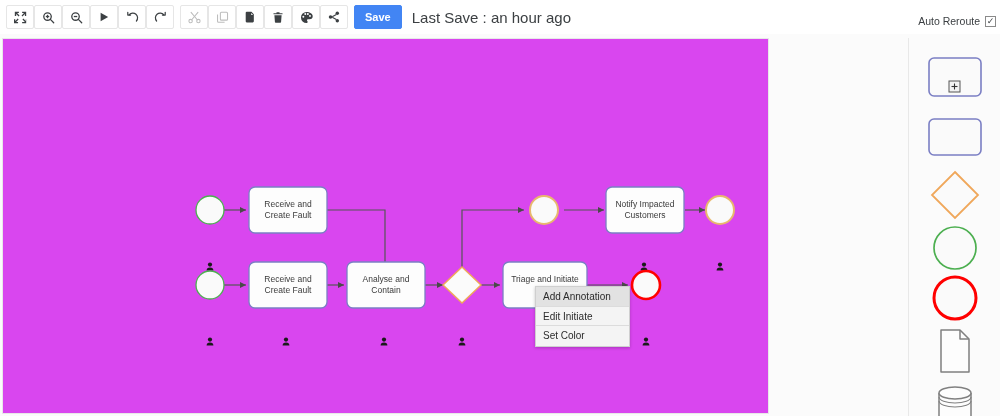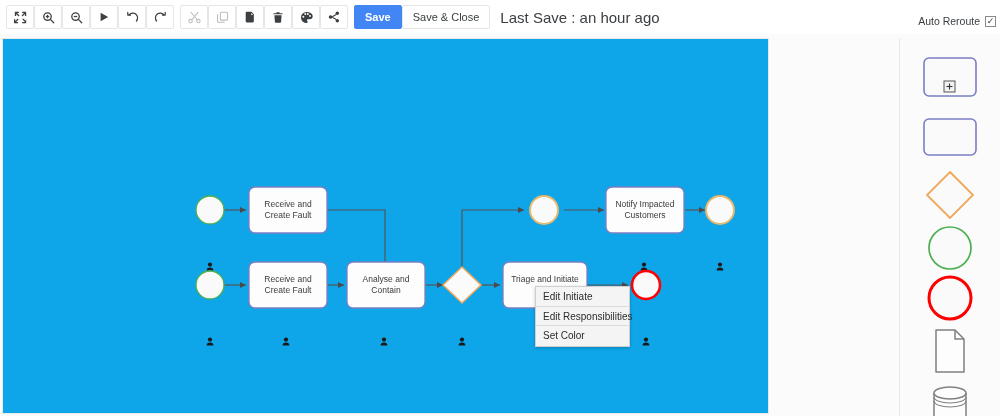--- a/index.html
+++ b/index.html
@@ -37,34 +37,34 @@
     background: #ffffff; border: 1px solid #e6e6e6; border-radius: 2px;
     cursor: pointer; white-space: nowrap;
   }
   .txtbtn.primary { background: #4285f4; border-color: #4285f4; color: #ffffff; font-weight: bold; }
   .lastsave { font-size: 15px; color: #3c4043; margin-left: 10px; white-space: nowrap; }
 
   
   .canvas {
     position: absolute; left: 2px; top: 38px;
     width: 767px; height: 376px;
-    background: #0ea5e9; border: 1px solid #e8e8e8;
+    background: #d946ef; border: 1px solid #e8e8e8;
     overflow: hidden;
   }
   .canvas svg { position: absolute; left: 0; top: 0; }
 
   .nodelabel {
     font-family: "Liberation Sans", sans-serif;
     font-size: 8.5px; fill: #3a3a3a; text-anchor: middle;
   }
 
   
   .palette {
     position: absolute; right: 0; top: 38px;
-    width: 101px; height: 378px;
+    width: 92px; height: 378px;
     border-left: 1px solid #e8e8e8;
     background: #fbfbfb;
   }
   .autoreroute {
     position: absolute; right: 4px; top: -23px;
     display: flex; align-items: center; gap: 5px;
     font-size: 10.5px; color: #3c4043; white-space: nowrap;
   }
   .cbox {
     width: 11px; height: 11px; border: 1px solid #8a8a8a; background: #fff;
@@ -212,21 +212,20 @@
           <circle cx="12.4" cy="12.9" r="2.3"></circle>
           <circle cx="3.4" cy="8" r="2.4"></circle>
           <path d="M5.2 6.9l5.6-3 .7 1.3-5.6 3zM5.2 9.1l5.6 3 .7-1.3-5.6-3z"></path>
         </svg>
       </span>
     </div>
 
     <div class="tsep"></div>
 
     <div class="txtbtn primary">Save</div>
-    <div class="txtbtn">Save &amp; Close</div>
     <div class="lastsave">Last Save : an hour ago</div>
   </div>
 
   <div class="canvas">
     <svg width="914" height="376" viewBox="0 0 914 376">
       <defs>
         <marker id="arw" markerWidth="7" markerHeight="7" refX="6" refY="3" orient="auto" markerUnits="userSpaceOnUse">
           <path d="M0,0 L6,3 L0,6 z" fill="#4a4a4a"></path>
         </marker>
         <g id="person">
@@ -312,22 +311,22 @@
         <use href="#person" x="541" y="304"></use>
       </g>
 
       <g>
         <circle cx="643" cy="246" r="14" fill="#fafafa" stroke="#ff0000" stroke-width="2.6"></circle>
         <use href="#person" x="643" y="304"></use>
       </g>
     </svg>
 
     <div class="ctxmenu" style="left:532px; top:247px; width:95px;">
+      <div class="ctxitem hover">Add Annotation</div>
       <div class="ctxitem">Edit Initiate</div>
-      <div class="ctxitem">Edit Responsibilities</div>
       <div class="ctxitem">Set Color</div>
     </div>
   </div>
 
   <div class="palette">
 
     <div class="autoreroute">
       <span>Auto Reroute</span>
       <span class="cbox">✓</span>
     </div>

